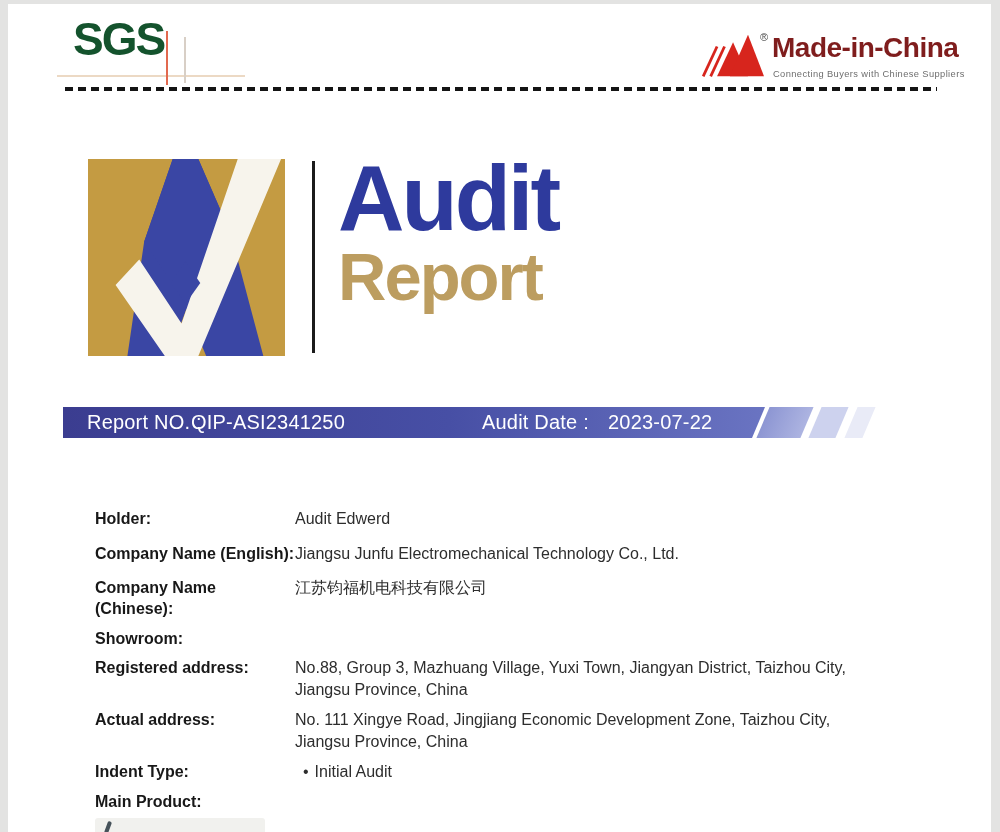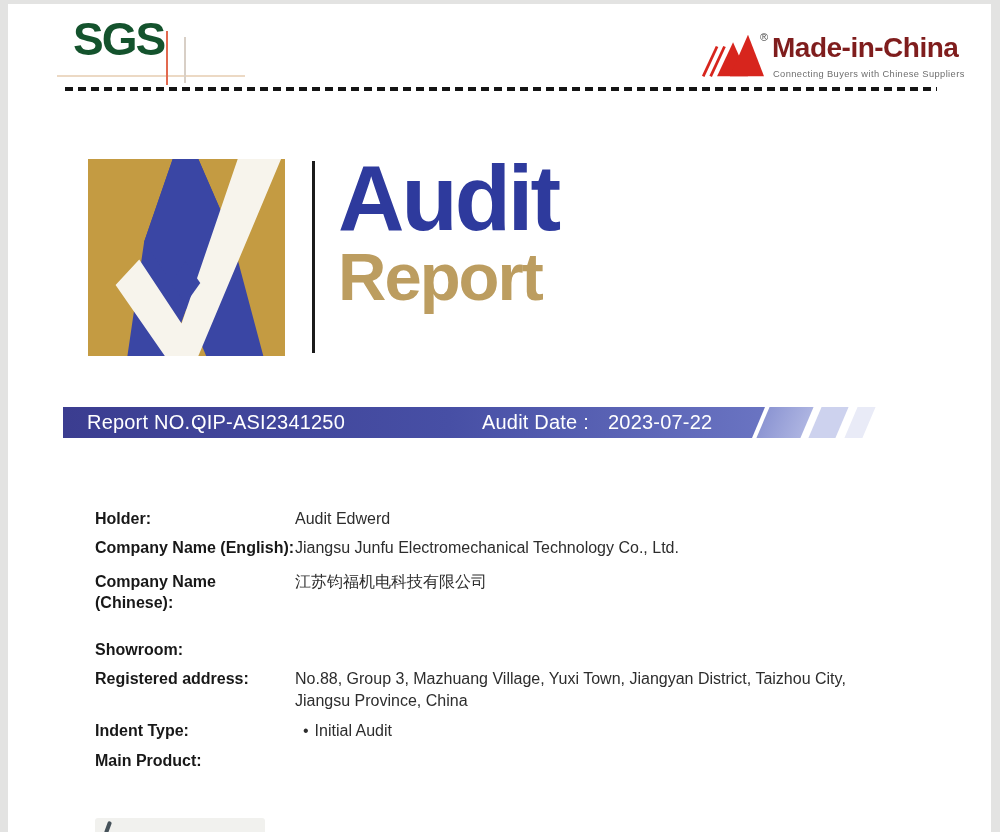--- a/index.html
+++ b/index.html
@@ -47,21 +47,21 @@
   .bar-s3 { position:absolute; left:788px; top:0; width:18px; height:31px; transform:skewX(-23deg);
             background:#e9ebf7; }
   .bar-text { position:absolute; top:4px; color:#ffffff; font-size:20px; letter-spacing:0.2px; white-space:nowrap; }
   .bt-1 { left:24px; }  .bt-2 { left:128px; }  .bt-3 { left:419px; }  .bt-4 { left:545px; }
 
   
   .details { position:absolute; left:95px; top:508px; width:800px; font-size:16px; color:#2d2d2d; }
   .d-row { display:flex; align-items:flex-start; }
   .d-label { width:200px; flex:0 0 200px; font-weight:bold; color:#181818; line-height:21px; }
   .d-value { flex:1; max-width:588px; line-height:22px; }
-  .r1 { margin-bottom:7px; }  .r2 { margin-bottom:12px; }  .r3 { margin-bottom:26px; }
+  .r1 { margin-bottom:13px; }  .r2 { margin-bottom:12px; }  .r3 { margin-bottom:9px; }
   .r4 { margin-bottom:8px; }  .r5 { margin-bottom:8px; }  .r6 { margin-bottom:8px; }
   .r7 { margin-bottom:8px;gap:8px; }
   .d-link { color:#2b7bc4; text-decoration:underline; cursor:pointer; }
   .bullet { margin-right:6px; }
 
   
   .bottom-badge { position:absolute; left:95px; top:818px; width:170px; height:14px;
                   background:#f1f1ee; border-radius:3px 3px 0 0; }
   .badge-mark { position:absolute; left:11px; top:3px; width:4px; height:13px;
                 background:#46525a; transform:rotate(20deg); border-radius:2px; }
@@ -126,20 +126,24 @@
       <div class="d-label">Company Name (Chinese):</div>
       <div class="d-value">江苏钧福机电科技有限公司</div>
     </div>
     <div class="d-row r4">
       <div class="d-label">Showroom:</div>
     </div>
     <div class="d-row r5">
       <div class="d-label">Registered address:</div>
       <div class="d-value">No.88, Group 3, Mazhuang Village, Yuxi Town, Jiangyan District, Taizhou City, Jiangsu Province, China</div>
     </div>
+    <div class="d-row r6">
+      <div class="d-label">Actual address:</div>
+      <div class="d-value">No. 111 Xingye Road, Jingjiang Economic Development Zone, Taizhou City, Jiangsu Province, China</div>
+    </div>
     <div class="d-row r7">
       <div class="d-label">Indent Type:</div>
       <div class="d-value"><span class="bullet">•</span><span>Initial Audit</span></div>
     </div>
     <div class="d-row r8">
       <div class="d-label">Main Product:</div>
     </div>
   </div>
 
   <div class="bottom-badge">

